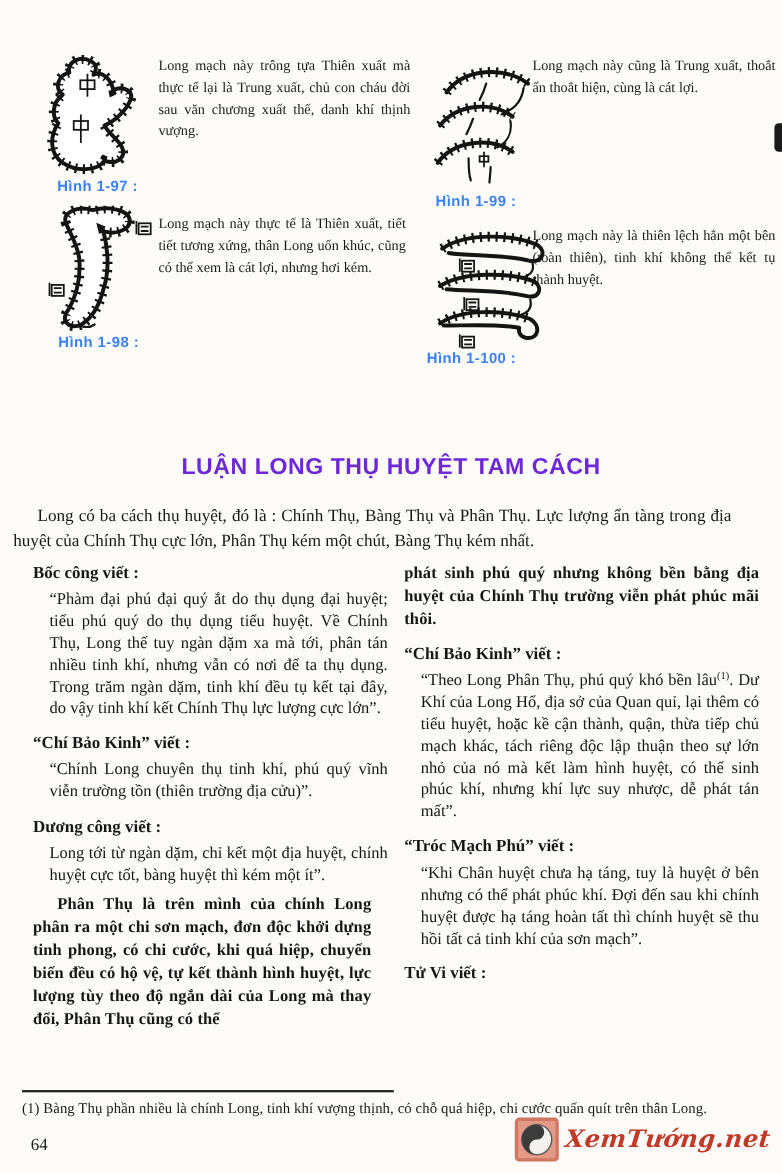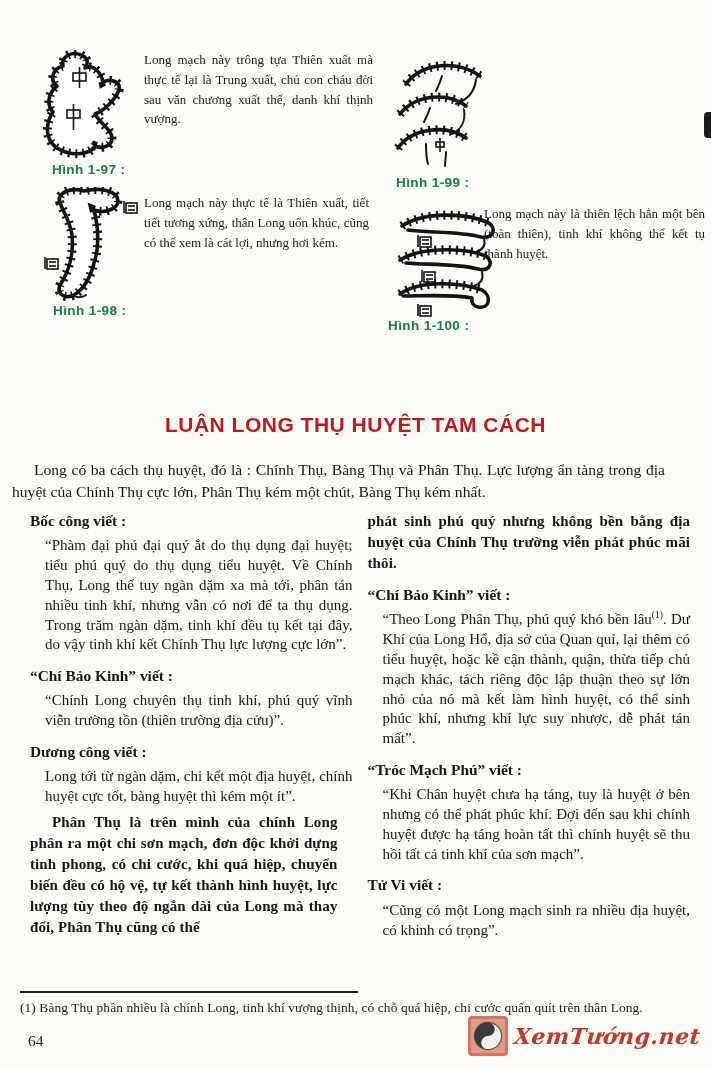--- a/index.html
+++ b/index.html
@@ -11,31 +11,31 @@
   .abs{position:absolute;}
   
   svg.fig{position:absolute;}
   .hatch{fill:#ffffff;stroke:#141414;stroke-width:9;stroke-dasharray:2 5.2;stroke-linecap:butt;}
   .hatch.open{fill:none;}
   .line{fill:none;stroke:#141414;stroke-width:3.6;stroke-linejoin:round;stroke-linecap:round;}
   .thin{fill:none;stroke:#141414;stroke-width:2;stroke-linecap:round;}
   .glyphstroke{stroke:#141414;stroke-width:1.6;fill:none;}
   .cap{
     position:absolute;font-family:"Liberation Sans",sans-serif;
-    font-weight:700;font-size:13.5px;color:#15803d;letter-spacing:.4px;
+    font-weight:700;font-size:13.5px;color:#3b82f6;letter-spacing:.4px;
   }
   .ftext{
     position:absolute;font-size:13px;line-height:1.52;text-align:justify;
     color:#1a1a1a;
   }
   
   .title{
     position:absolute;left:0;top:413px;width:711px;text-align:center;
     font-family:"Liberation Sans",sans-serif;font-weight:700;font-size:21px;
-    letter-spacing:.5px;color:#b91c1c;
+    letter-spacing:.5px;color:#6d28d9;
   }
   .intro{
     position:absolute;left:12px;top:459px;width:653px;margin:0;
     font-size:15.6px;line-height:1.42;text-align:justify;text-indent:22px;
   }
   
   .cols{position:absolute;left:30px;top:511px;width:660px;display:flex;gap:15px;}
   .col{width:326px;font-size:15px;line-height:1.32;text-align:justify;}
   .col-h{font-weight:700;font-size:15.4px;margin:11px 0 5px 0;}
   .col-h.first{margin-top:0;}
@@ -95,20 +95,21 @@
     <path class="hatch open" d="M8,92 C22,72 56,68 76,82"></path>
     <path class="line" d="M8,92 C22,72 56,68 76,82"></path>
     <path class="thin" d="M36,88 C36,96 36,102 38,108"></path>
     <path class="thin" d="M56,96 C56,101 55,106 55,110"></path>
     <g class="glyphstroke">
       <rect x="46" y="86" width="8" height="5"></rect>
         <line x1="50" y1="82" x2="50" y2="96"></line>
     </g>
   </svg>
   <div class="cap" style="left:396px;top:175px">Hình 1-99 :</div>
+  <div class="ftext" style="left:484px;top:50px;width:221px">Long mạch này cũng là Trung xuất, thoắt ẩn thoắt hiện, cùng là cát lợi.</div>
 
   <svg class="fig" viewBox="0 0 102 116" style="left:42px;top:187px;width:102px;height:116px">
     <path class="hatch" d="M18,16 C14,6 28,0 42,4 C58,0 76,4 76,14 C76,22 62,27 52,23 C56,39 58,58 52,76 C48,92 42,102 32,108 C24,112 14,108 18,98 C26,86 32,68 30,48 C28,34 22,26 18,16 Z"></path>
     <path class="line" d="M18,16 C14,6 28,0 42,4 C58,0 76,4 76,14 C76,22 62,27 52,23 C56,39 58,58 52,76 C48,92 42,102 32,108 C24,112 14,108 18,98 C26,86 32,68 30,48 C28,34 22,26 18,16 Z"></path>
     <path class="thin" d="M30,108 C34,111 40,111 44,108"></path>
     <g class="glyphstroke">
       <rect x="84" y="16" width="11" height="10"></rect>
         <line x1="86" y1="19" x2="93" y2="19"></line>
         <line x1="86" y1="23" x2="93" y2="23"></line>
         <line x1="82" y1="14" x2="82" y2="26"></line>
@@ -167,21 +168,20 @@
       <p class="col-q">Long tới từ ngàn dặm, chỉ kết một địa huyệt, chính huyệt cực tốt, bàng huyệt thì kém một ít”.</p>
       <p class="bold-p">Phân Thụ là trên mình của chính Long phân ra một chi sơn mạch, đơn độc khởi dựng tinh phong, có chi cước, khi quá hiệp, chuyển biến đều có hộ vệ, tự kết thành hình huyệt, lực lượng tùy theo độ ngắn dài của Long mà thay đổi, Phân Thụ cũng có thể</p>
     </div>
     <div class="col">
       <p class="bold-p noindent">phát sinh phú quý nhưng không bền bằng địa huyệt của Chính Thụ trường viễn phát phúc mãi thôi.</p>
       <div class="col-h">“Chí Bảo Kinh” viết :</div>
       <p class="col-q"><span>“Theo Long Phân Thụ, phú quý khó bền lâu</span><sup>(1)</sup><span>. Dư Khí của Long Hổ, địa sở của Quan quỉ, lại thêm có tiểu huyệt, hoặc kề cận thành, quận, thừa tiếp chủ mạch khác, tách riêng độc lập thuận theo sự lớn nhỏ của nó mà kết làm hình huyệt, có thể sinh phúc khí, nhưng khí lực suy nhược, dễ phát tán mất”.</span></p>
       <div class="col-h">“Tróc Mạch Phú” viết :</div>
       <p class="col-q">“Khi Chân huyệt chưa hạ táng, tuy là huyệt ở bên nhưng có thể phát phúc khí. Đợi đến sau khi chính huyệt được hạ táng hoàn tất thì chính huyệt sẽ thu hồi tất cả tinh khí của sơn mạch”.</p>
       <div class="col-h">Tử Vi viết :</div>
-      <p class="col-q">“Cũng có một Long mạch sinh ra nhiều địa huyệt, có khinh có trọng”.</p>
     </div>
   </div>
 
   <div class="footrule"></div>
   <p class="footnote">(1) Bàng Thụ phần nhiều là chính Long, tinh khí vượng thịnh, có chỗ quá hiệp, chi cước quấn quít trên thân Long.</p>
   <div class="pagenum">64</div>
 
   <div class="wm">
     <div class="wm-icon">
       <svg viewBox="0 0 40 40" width="32" height="32">

